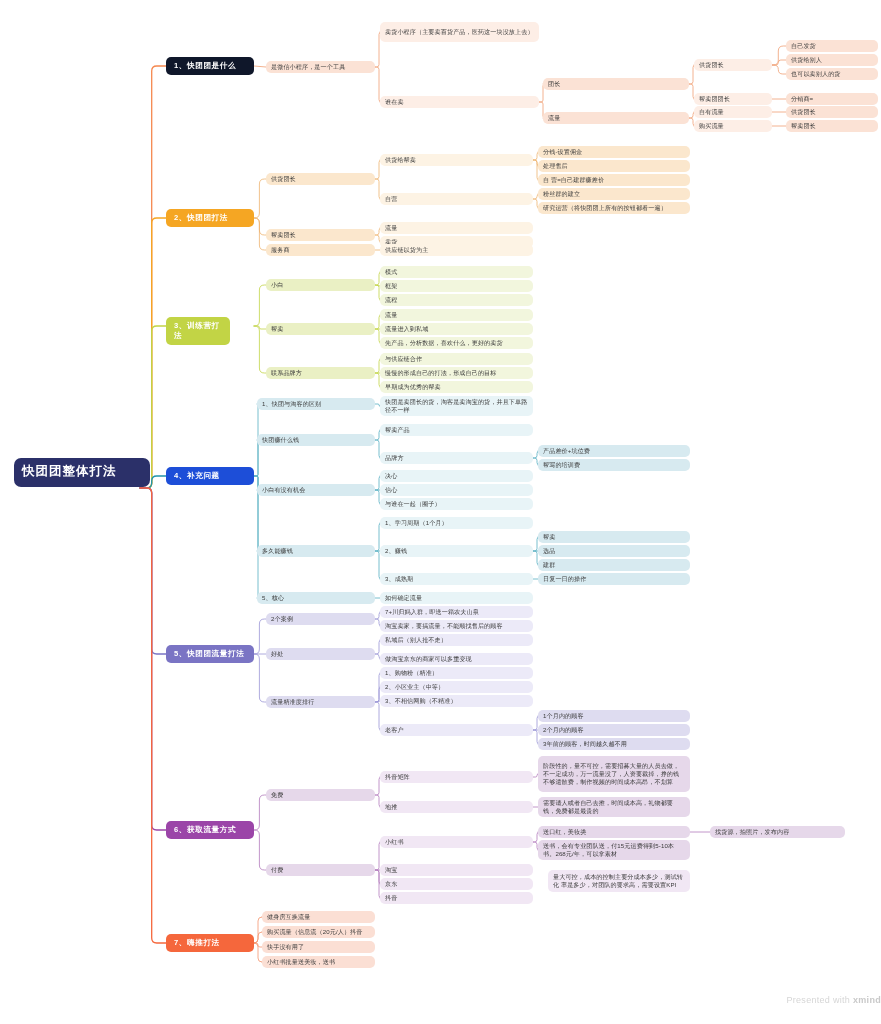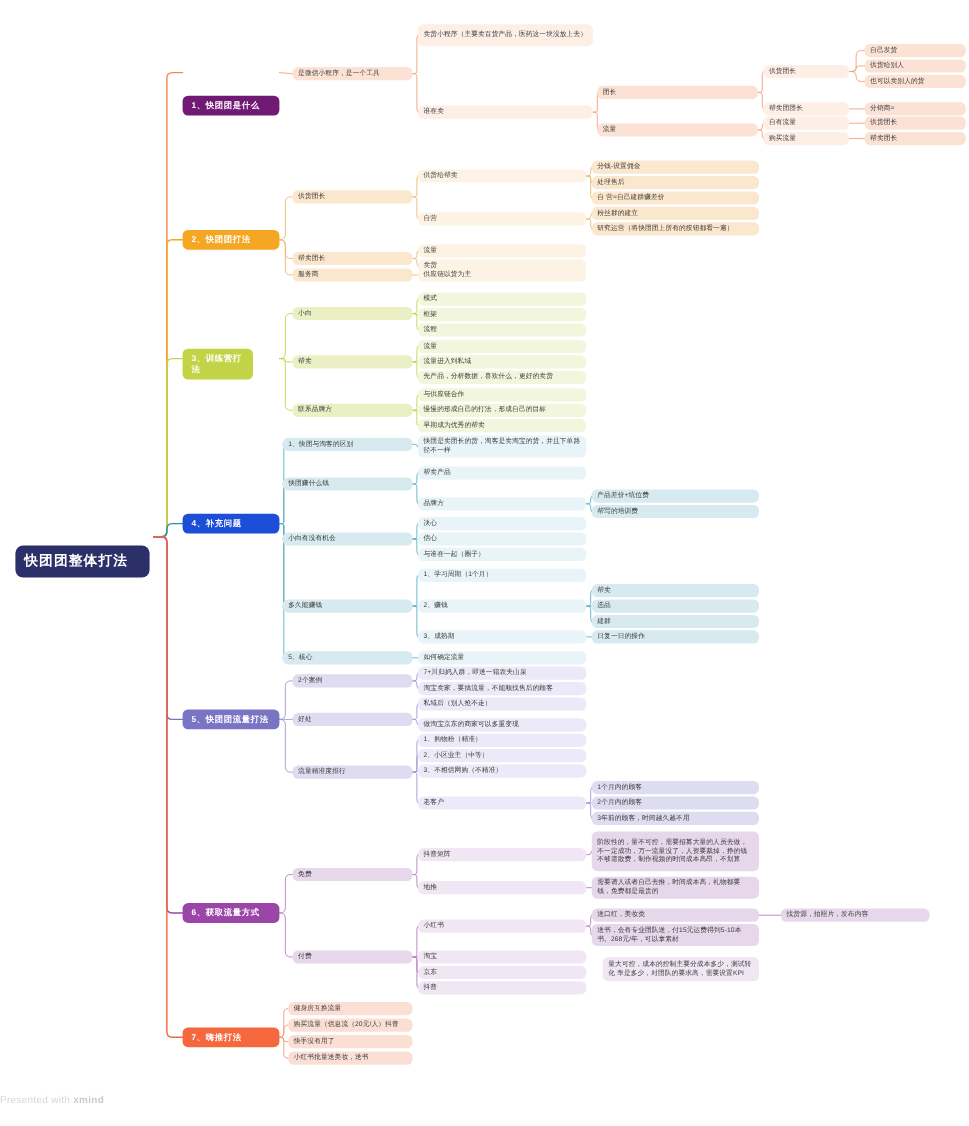--- a/index.html
+++ b/index.html
@@ -51,21 +51,21 @@
 
   
   .main {
     color: #ffffff;
     font-weight: bold;
     font-size: 7.6px;
     letter-spacing: 0.6px;
     border-radius: 5px;
     padding: 4px 8px;
   }
-  .m1 { background: #701a75; margin-top: 30px; }
+  .m1 { background: #0f172a; }
   .m2 { background: #f5a623; align-items: center; }
   .m3 { background: #c3d champ; }
   .m3 { background: #c2d445; }
   .m4 { background: #1d4ed8; }
   .m5 { background: #7a74c4; }
   .m6 { background: #9b45a8; }
   .m7 { background: #f5673c; }
 
   
   .c1a { background: #fbe2d5; }   
@@ -79,21 +79,21 @@
   .c5a { background: #dedcf0; }
   .c5b { background: #eceaf8; }
   .c6a { background: #e6d8ea; }
   .c6b { background: #f1e7f4; }
   .c7a { background: #fbdfd4; }
 
   .footer {
     position: absolute;
     left: 0;
     width: 881px;
-    text-align: left;
+    text-align: right;
     font-size: 9px;
     color: #d6d6d6;
     letter-spacing: 0.3px;
   }
   .footer b { color: #c9c9c9; font-weight: bold; }
 </style>
 </head>
 <body>
 
 <div id="canvas">
@@ -192,21 +192,21 @@
       <path d="M375,870 L376.5,870 Q379,870 379,872.5 L379,895.5 Q379,898 381.5,898 L380,898" fill="none" stroke="#b37bbd" stroke-width="0.8" stroke-linecap="round"></path>
       <path d="M533,842 L534.5,842 Q537,842 537,839.5 L537,834.5 Q537,832 539.5,832 L538,832" fill="none" stroke="#b37bbd" stroke-width="0.8" stroke-linecap="round"></path>
       <path d="M533,842 L534.5,842 Q537,842 537,844.5 L537,847.5 Q537,850 539.5,850 L538,850" fill="none" stroke="#b37bbd" stroke-width="0.8" stroke-linecap="round"></path>
       <path d="M690,832 L710,832" fill="none" stroke="#b37bbd" stroke-width="0.8" stroke-linecap="round"></path>
       <path d="M254,943 L254,943 Q258,943 258,939 L258,921 Q258,917 262,917 L262,917" fill="none" stroke="#f5956f" stroke-width="0.8" stroke-linecap="round"></path>
       <path d="M254,943 L254,943 Q258,943 258,939 L258,936 Q258,932 262,932 L262,932" fill="none" stroke="#f5956f" stroke-width="0.8" stroke-linecap="round"></path>
       <path d="M254,943 L256,943 Q258,943 258,945 L258,945 Q258,947 260,947 L262,947" fill="none" stroke="#f5956f" stroke-width="0.8" stroke-linecap="round"></path>
       <path d="M254,943 L254,943 Q258,943 258,947 L258,958 Q258,962 262,962 L262,962" fill="none" stroke="#f5956f" stroke-width="0.8" stroke-linecap="round"></path>
     </svg>
   <div id="nodes">
-      <div class="node root" style="left: 14px; top: 496px; width: 122px; min-height: 28px;"><span class="label">快团团整体打法</span></div>
+      <div class="node root" style="left: 14px; top: 458px; width: 136px; min-height: 28px; font-family: Liberation Mono, monospace;"><span class="label">快团团整体打法</span></div>
       <div class="node main m1" style="left: 166px; top: 57px; width: 88px; min-height: 18px;"><span class="label">1、快团团是什么</span></div>
       <div class="node c1a" style="left: 266px; top: 61px; width: 109px; min-height: 12px;"><span class="label">是微信小程序，是一个工具</span></div>
       <div class="node c1b" style="left: 380px; top: 22px; width: 159px; min-height: 20px;"><span class="label">卖货小程序（主要卖百货产品，医药这一块没放上去）</span></div>
       <div class="node c1b" style="left: 380px; top: 96px; width: 159px; min-height: 12px;"><span class="label">谁在卖</span></div>
       <div class="node c1a" style="left: 543px; top: 78px; width: 146px; min-height: 12px;"><span class="label">团长</span></div>
       <div class="node c1b" style="left: 694px; top: 59px; width: 78px; min-height: 12px;"><span class="label">供货团长</span></div>
       <div class="node c1a" style="left: 786px; top: 40px; width: 92px; min-height: 12px;"><span class="label">自己发货</span></div>
       <div class="node c1a" style="left: 786px; top: 54px; width: 92px; min-height: 12px;"><span class="label">供货给别人</span></div>
       <div class="node c1a" style="left: 786px; top: 68px; width: 92px; min-height: 12px;"><span class="label">也可以卖别人的货</span></div>
       <div class="node c1b" style="left: 694px; top: 93px; width: 78px; min-height: 12px;"><span class="label">帮卖团团长</span></div>

